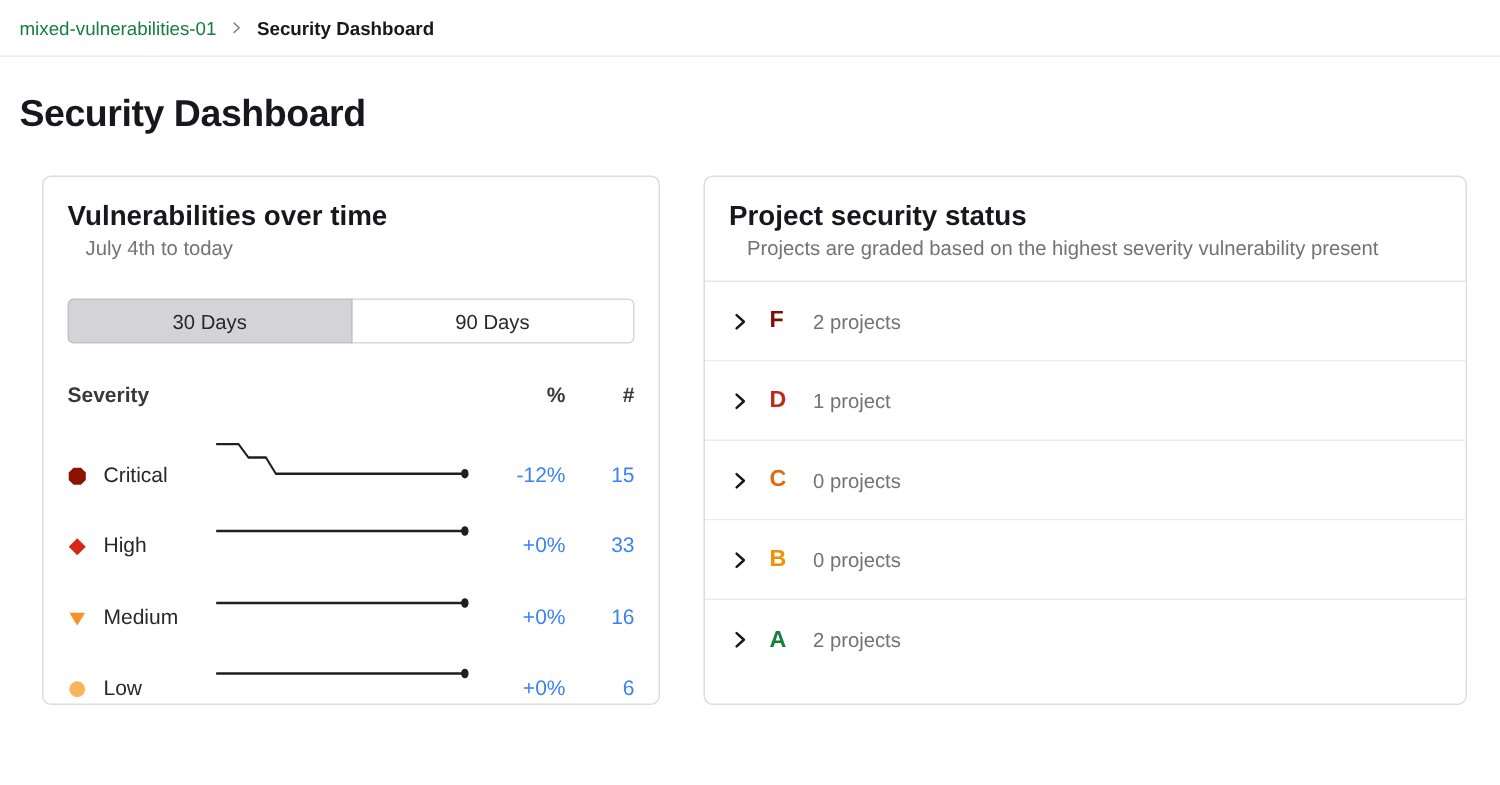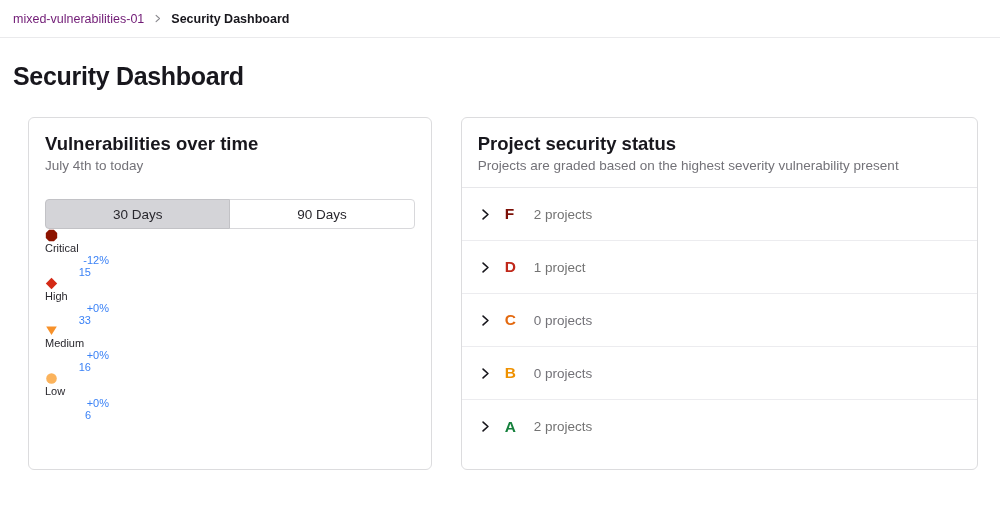--- a/index.html
+++ b/index.html
@@ -13,40 +13,40 @@
   
   .breadcrumb {
     height: 38px;
     display: flex;
     align-items: center;
     gap: 9px;
     padding: 0 13px;
     border-bottom: 1px solid #eaeaec;
     font-size: 12.5px;
   }
-  .crumb { color: #701a75; text-decoration: none; cursor: pointer; }
+  .crumb { color: #15803d; text-decoration: none; cursor: pointer; }
   .crumb.current { font-weight: 700; color: #18171d; }
   .crumb-sep { display: flex; color: #89888d; }
   .crumb-sep svg { display: block; }
 
   h1.page-title {
     font-size: 25px;
     font-weight: 700;
     color: #18171d;
     margin: 24px 13px 0;
     letter-spacing: -0.3px;
   }
 
   .cards { display: flex; gap: 29px; margin: 26px 22px 0 28px; }
   .card { border: 1px solid #dcdcde; border-radius: 6px; background: #fff; height: 353px; }
   .card.vuln { width: 412px; padding: 15px 16px 0; }
   .card.status { width: 529px; }
 
   h2.card-title { font-size: 18.5px; font-weight: 700; color: #18171d; }
-  .card-sub { font-size: 13.5px; color: #737278; margin-top: 3px; }
+  .card-sub { font-size: 13.5px; color: #737278; margin-top: 3px; margin-left: 12px; }
 
   
   .seg { display: flex; margin-top: 26px; height: 30px; }
   .seg-btn {
     flex: 1;
     font-family: inherit;
     font-size: 13.5px;
     color: #28272d;
     background: #fff;
     border: 1px solid #d8d8db;
@@ -64,21 +64,21 @@
     align-items: center;
     margin-top: 21px;
     height: 26px;
     font-weight: 700;
     font-size: 14px;
     color: #3a383f;
   }
   .grow { flex: 1; }
   .col-pct { width: 64px; text-align: right; }
   .col-num { width: 46px; text-align: right; }
-  .sev-row { display: flex; align-items: flex-start; height: 47.5px; font-size: 11px; flex-direction: column; }
+  .sev-row { display: flex; align-items: flex-end; height: 47.5px; font-size: 14px; }
   .sev-icon { width: 13px; height: 13px; margin-right: 11px; display: flex; align-items: center; }
   .sev-icon svg { display: block; }
   .sev-label { width: 72px; color: #28272d; }
   .spark { flex: 1; height: 34px; min-width: 0; }
   .val { color: #3b82f6; }
 
   
   .card-head { padding: 15px 16px 14px; border-bottom: 1px solid #e7e7ea; }
   .grade-row {
     display: flex;
@@ -116,20 +116,26 @@
 
     <section class="card vuln">
       <h2 class="card-title">Vulnerabilities over time</h2>
       <p class="card-sub">July 4th to today</p>
 
       <div class="seg">
         <button class="seg-btn selected">30 Days</button>
         <button class="seg-btn">90 Days</button>
       </div>
 
+      <div class="sev-header">
+        <span>Severity</span>
+        <span class="grow"></span>
+        <span class="col-pct">%</span>
+        <span class="col-num">#</span>
+      </div>
 
       <div class="sev-row">
         <span class="sev-icon" style="color: rgb(141, 19, 0);">
           <svg width="13" height="13" viewBox="0 0 16 16">
               <polygon points="5,1 11,1 15,5 15,11 11,15 5,15 1,11 1,5" fill="currentColor"></polygon>
             </svg>
         </span>
         <span class="sev-label">Critical</span>
         <svg class="spark" preserveAspectRatio="none" viewBox="0 0 222 34">
             <polyline points="4.0,6.1 23.3,6.1 31.8,15.0 46.8,15.0 55.4,25.8 218.0,25.8" fill="none" stroke="#1f1e24" stroke-width="1.6"></polyline>

